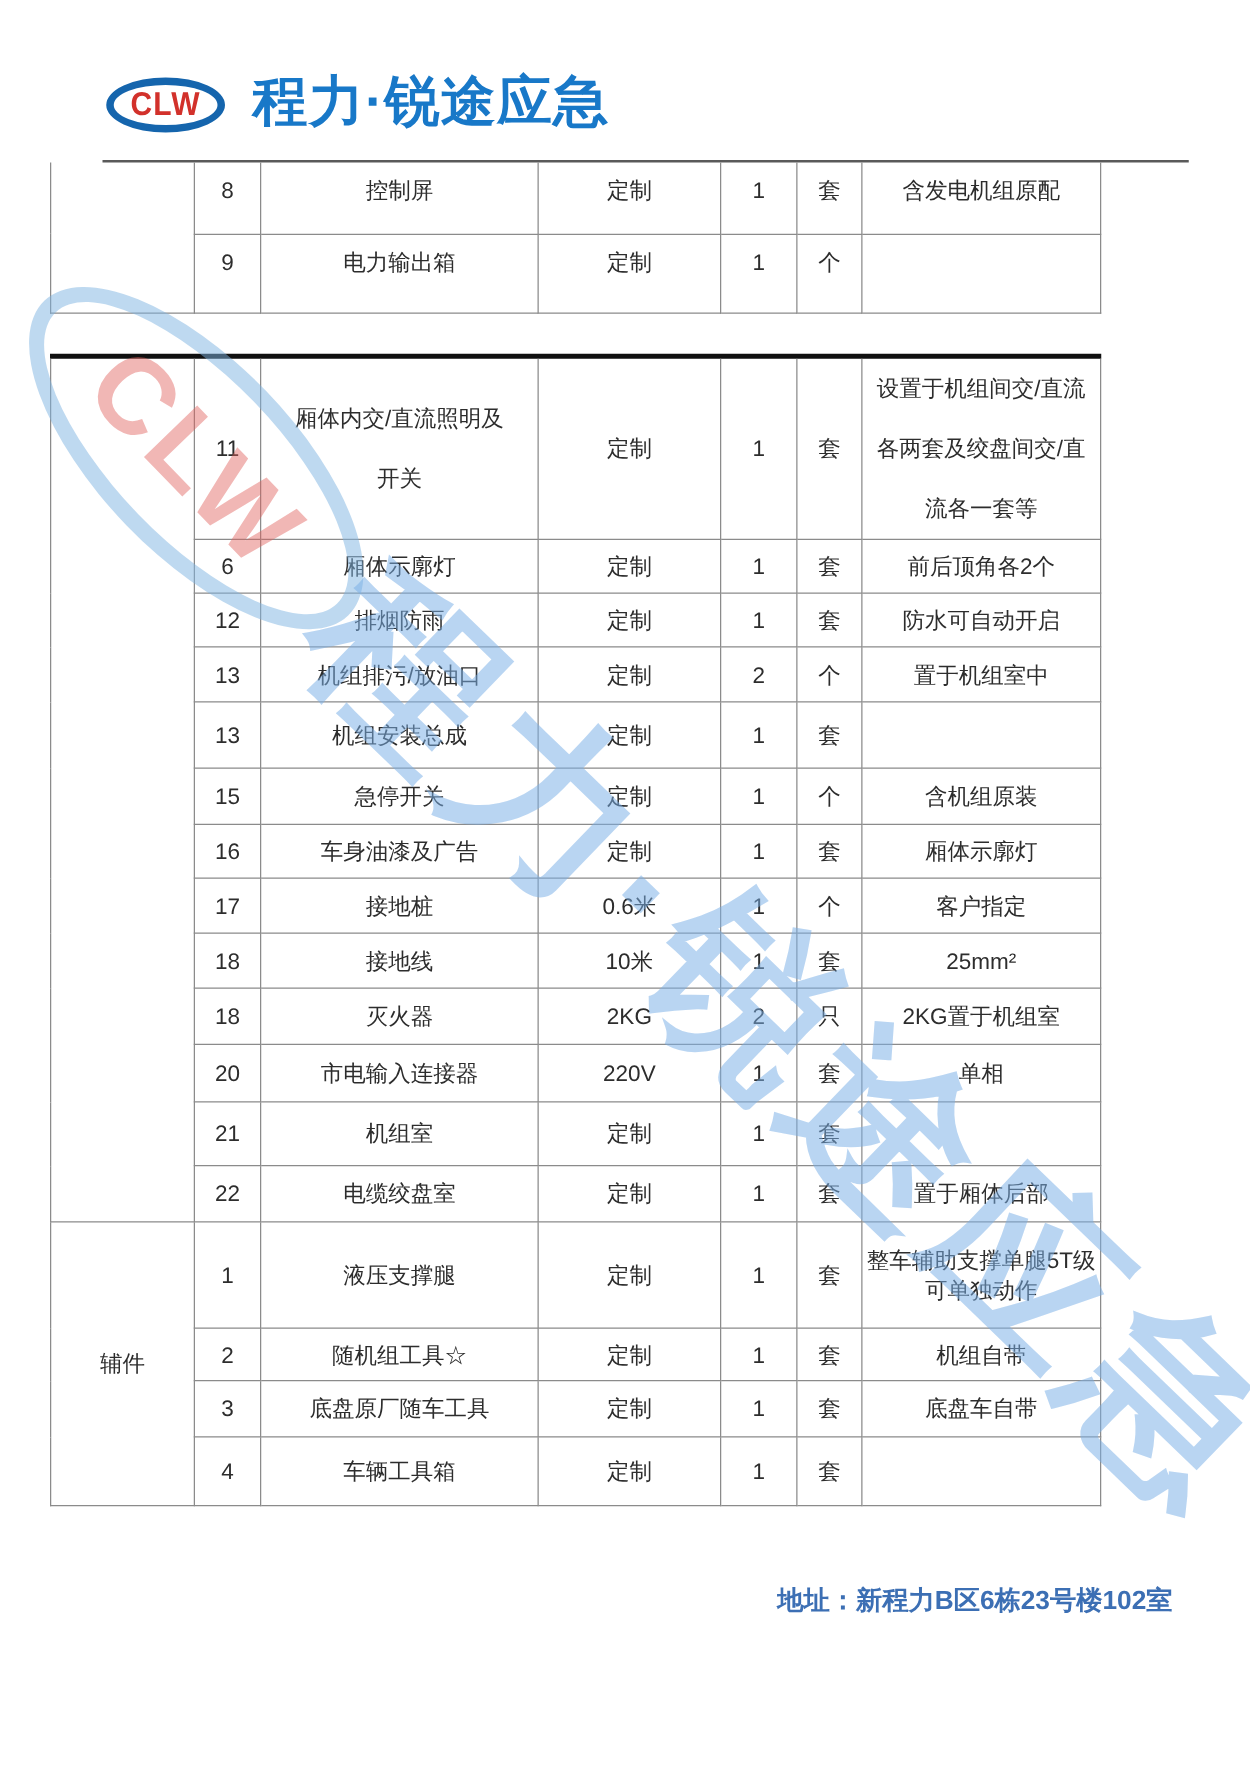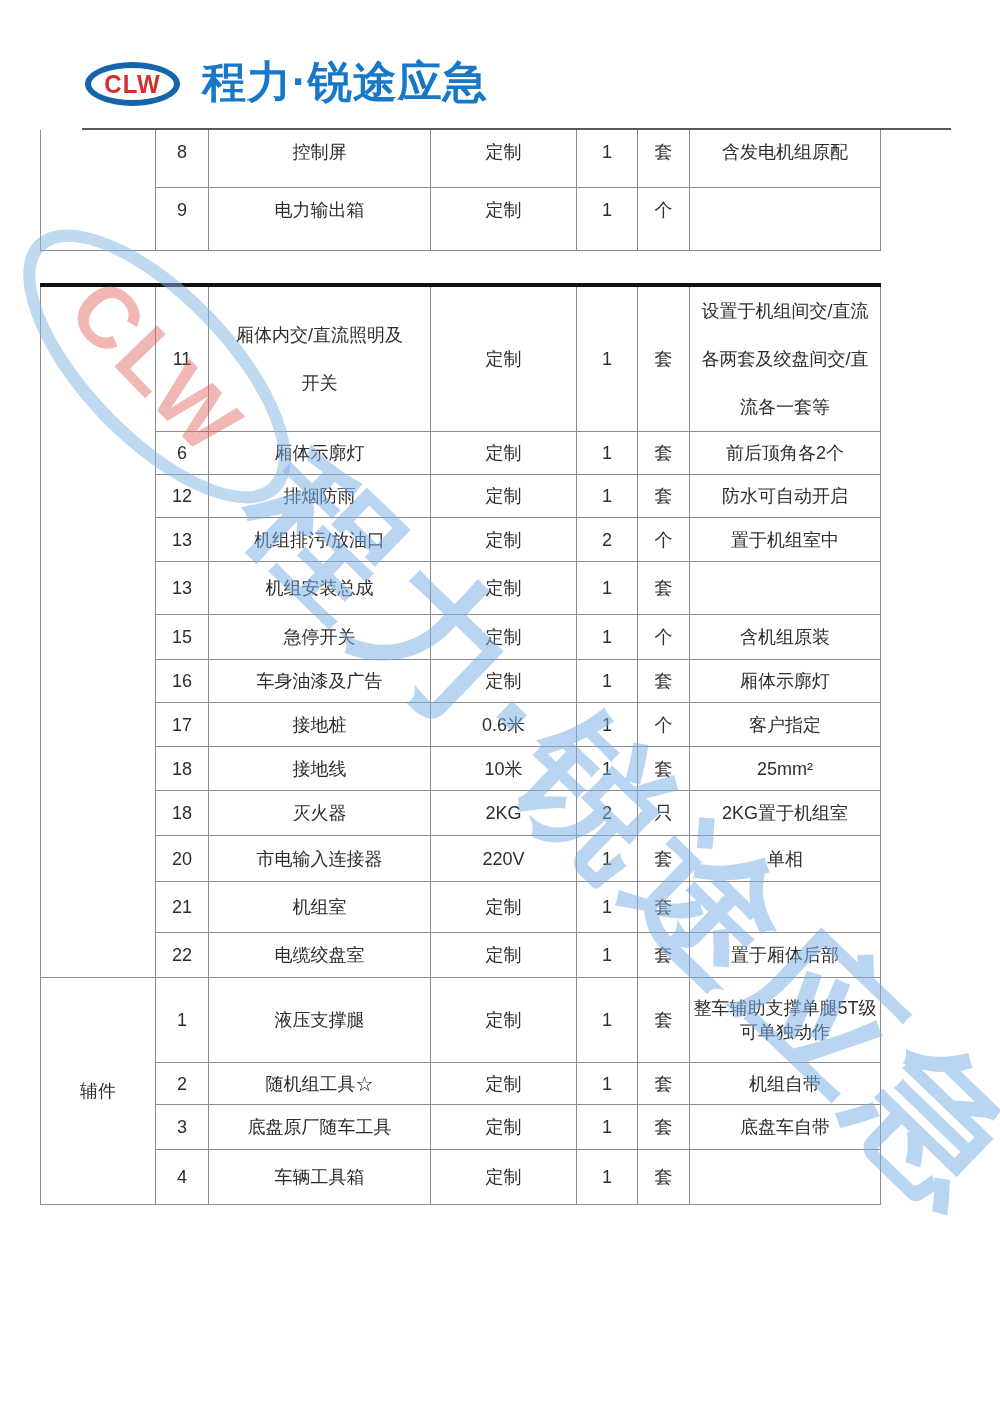--- a/index.html
+++ b/index.html
@@ -267,14 +267,15 @@
       <td class="remark"></td>
     </tr>
   </tbody>
     </table>
 
   <div class="wm wm-logo">
     <span class="wm-logo-letters">CLW</span>
   </div>
   <div class="wm wm-text">程力·锐途应急</div>
 
+  <div class="address">地址：新程力B区6栋23号楼102室</div>
 
 </div>
 
 </body></html>

